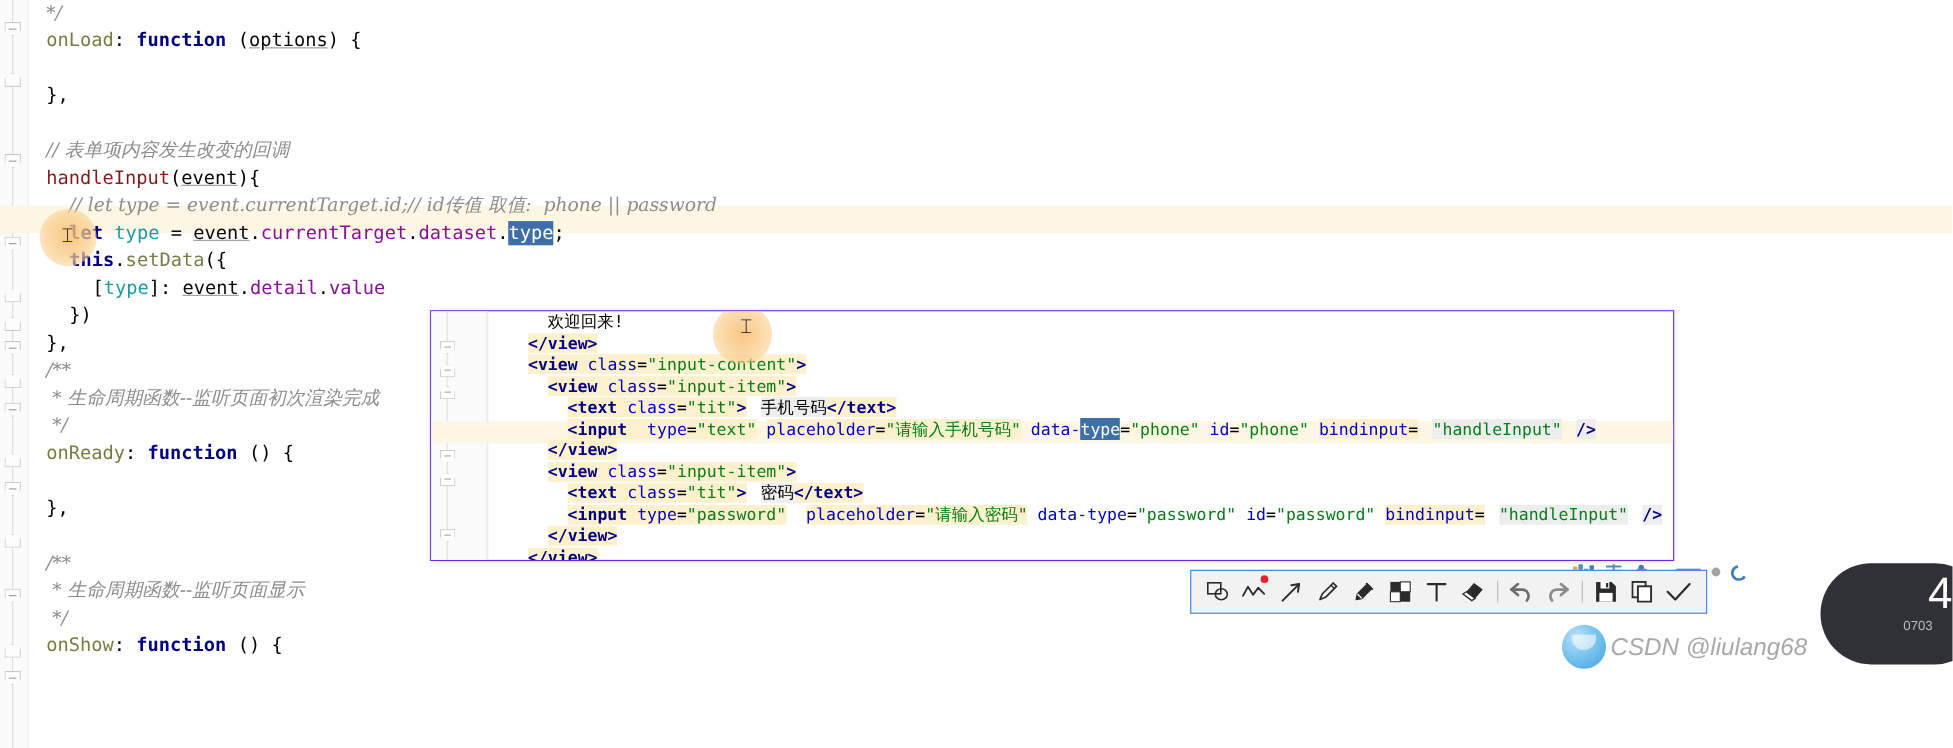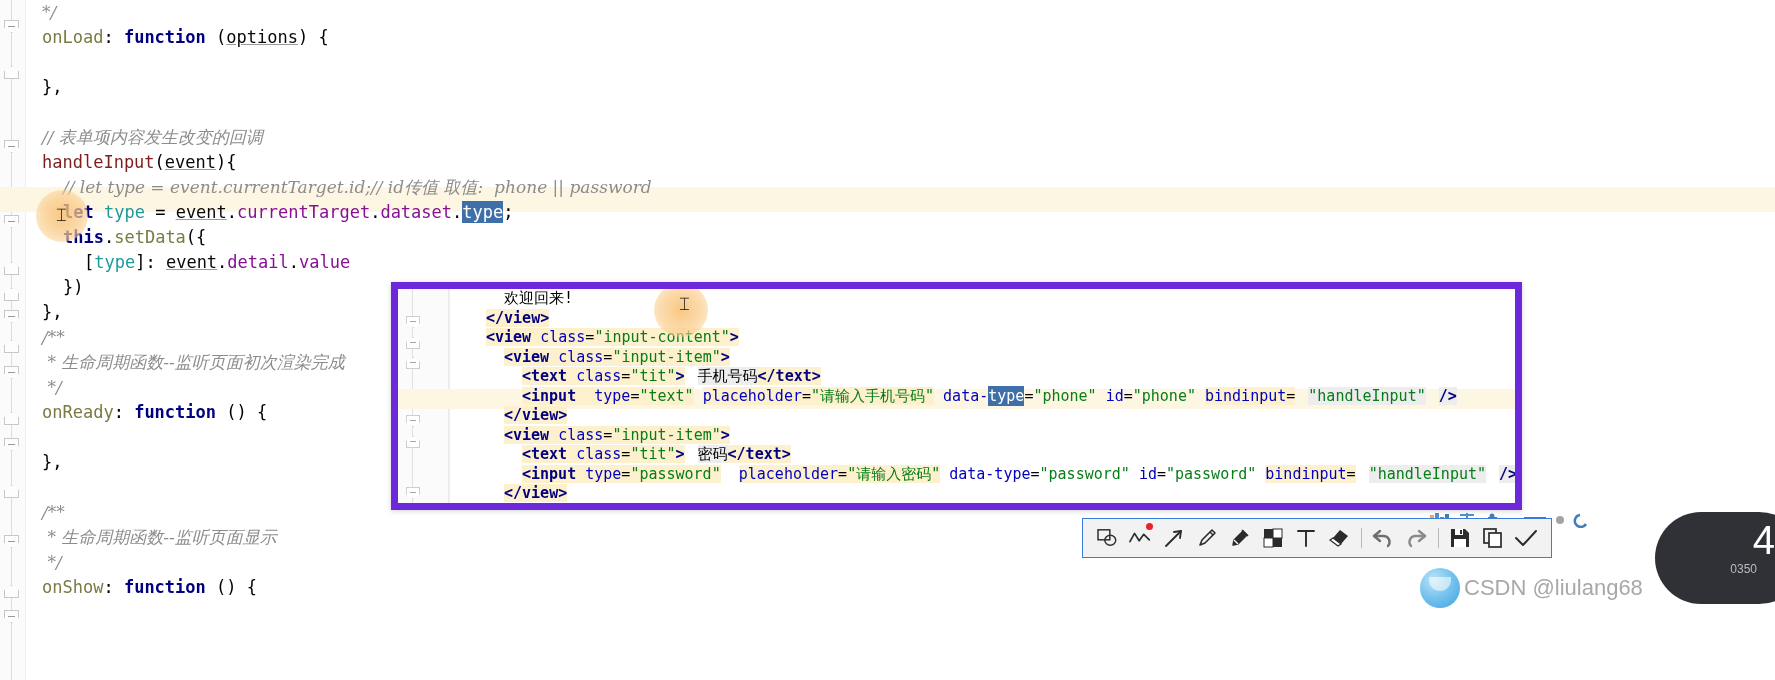--- a/index.html
+++ b/index.html
@@ -91,21 +91,21 @@
     color: #111; font-size: 18px; line-height: 1;
     font-family: "DejaVu Sans", sans-serif;
   }
 
   
   .overlay {
     position: absolute;
     left: 391px; top: 282px;
     width: 1131px; height: 228px;
     background: #ffffff;
-    border: 7px solid #6d28d9;
+    border: 1px solid #6d28d9;
     box-shadow: 0 1px 5px rgba(0,0,0,.18);
     overflow: hidden;
   }
   .ov-gutter {
     position: absolute; left: 0; top: 0;
     width: 52px; height: 100%;
     background: #fbfbfb;
     border-right: 1px solid #ededed;
   }
   .ov-gutter .gline {
@@ -206,20 +206,21 @@
   .wm-logo::after {
     content:""; position:absolute; left:9px; top:9px;
     width:22px; height:14px;
     border-radius: 0 0 12px 12px;
     background: #ffffff; opacity:.55;
   }
   .wm-text {
     font-family: "Liberation Sans", sans-serif;
     font-size: 22px; color: #a8a8a8;
     white-space: nowrap;
+    font-style: italic;
   }
 </style>
 </head>
 <body>
 
 <div id="root">
 
   <div class="editor">
     <div class="gutter">
       <div class="gutter-line"></div>
@@ -284,21 +285,21 @@
       <rect x="100" y="7" width="2" height="5" fill="#ffffff"></rect>
       <rect x="104" y="7" width="2" height="5" fill="#ffffff"></rect>
       <rect x="108" y="7" width="2" height="5" fill="#ffffff"></rect>
       <circle cx="130" cy="8" r="4" fill="#9a9a9a"></circle>
       <path d="M150 3 a6 6 0 1 0 6 9" stroke="#2f6fae" stroke-width="2.5" fill="none"></path>
     </svg>
   </div>
 
   <div class="dark-blob"></div>
   <div class="blob-num">4</div>
-  <div class="blob-sub">0350</div>
+  <div class="blob-sub">0703</div>
 
   <div class="toolbar" id="toolbar">
       <div class="tb-btn" title="Shape select">
         <svg width="22" height="20" viewBox="0 0 24 22">
           <rect x="1" y="2" width="13" height="11" fill="none" stroke="#2b2b2b" stroke-width="1.6"></rect>
           <ellipse cx="14.5" cy="13.5" rx="6" ry="5.5" fill="none" stroke="#2b2b2b" stroke-width="1.6"></ellipse>
         </svg>
       </div>
       <div class="tb-btn" title="Squiggly line">
         <svg width="24" height="18" viewBox="0 0 26 18">

